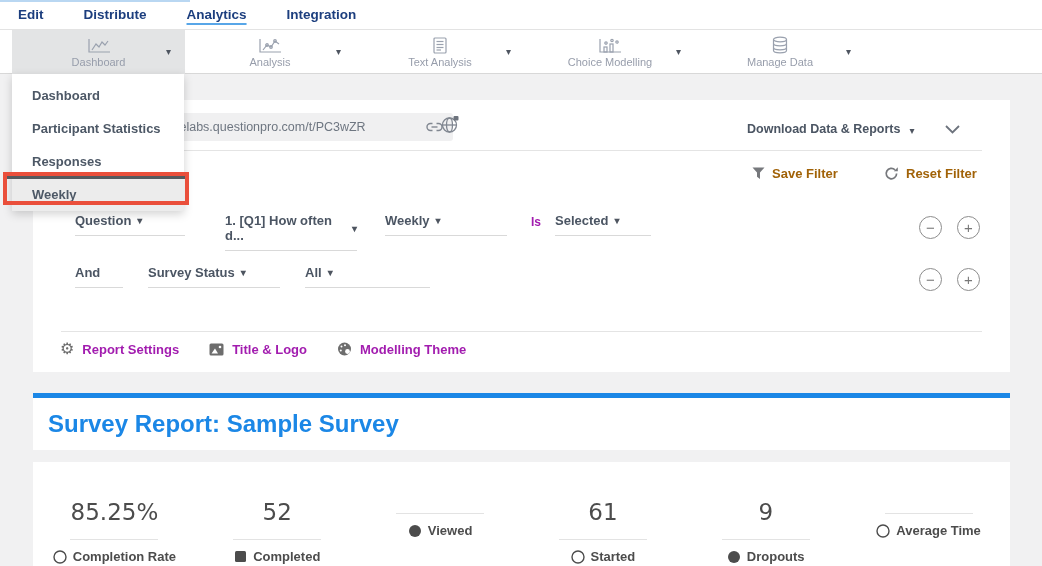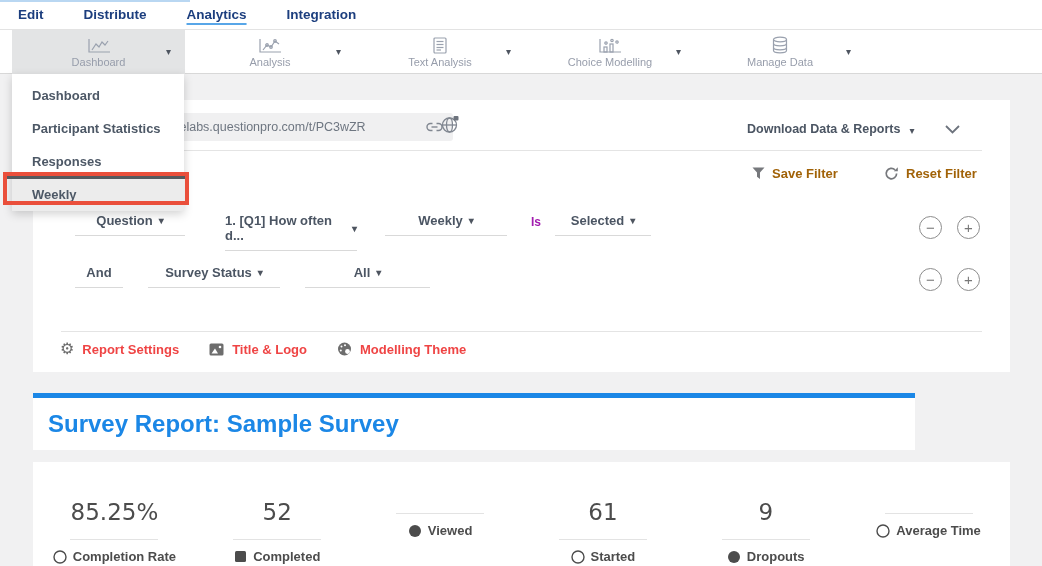--- a/index.html
+++ b/index.html
@@ -42,33 +42,33 @@
   .globe-wrap { position:absolute; left:408px; top:15px; }
   .download-wrap { position:absolute; left:714px; top:14px; height:22px; display:flex; align-items:flex-end; gap:9px; cursor:pointer; }
   .download-label { font-size:12.5px; font-weight:600; color:#4b5563; }
   .small-caret { font-size:10px; color:#4e5560; }
   .collapse-chevron { position:absolute; left:912px; top:20px; cursor:pointer; }
   .divider { position:absolute; left:28px; right:28px; height:1px; background:#e4e4e4; }
   .filter-action { position:absolute; top:66px; display:flex; align-items:center; gap:7px; cursor:pointer; }
   .filter-action .txt { font-size:13px; font-weight:bold; color:#a16207; }
 
   .select { position:absolute; border-bottom:1px solid #d9d9d9; padding-bottom:7px; font-size:13px; font-weight:600;
-            color:#4b5563; cursor:pointer; display:flex; justify-content:center; align-items:center; }
+            color:#4b5563; cursor:pointer; display:flex; justify-content:flex-start; align-items:center; }
   .select .caret { font-size:10px; color:#4e5560; margin-left:6px; }
   .plain-label { position:absolute; font-size:12px; font-weight:600; color:#a21caf; }
   .circle-btn { position:absolute; width:23px; height:23px; border-radius:50%; border:1.4px solid #8d8d8d; color:#777;
                 display:flex; align-items:center; justify-content:center; font-size:15px; cursor:pointer; background:#fff; }
 
   .tools-row { position:absolute; left:27px; top:241px; display:flex; align-items:center; gap:30px; }
   .tool-link { display:flex; align-items:center; gap:8px; cursor:pointer; }
-  .tool-link .txt { font-size:13px; font-weight:bold; color:#ef4444; }
+  .tool-link .txt { font-size:13px; font-weight:bold; color:#a21caf; }
   .gear-glyph { font-size:16px; color:#6d6d6d; line-height:1; }
 
   
-  .title-card { left:33px; top:393px; width:882px; height:57px; border-top:5px solid #1b87e6; }
+  .title-card { left:33px; top:393px; width:977px; height:57px; border-top:5px solid #1b87e6; }
   .report-title { position:absolute; left:15px; top:0; height:52px; line-height:52px; font-size:24px; font-weight:600; color:#1b87e6; }
 
   
   .stats-card { left:33px; top:462px; width:977px; height:140px; display:flex; padding-top:37px; }
   .stat { flex:1; text-align:center; }
   .stat-value { font-family:"DejaVu Sans", sans-serif; font-size:23px; color:#4c4c4c; }
   .stat-rule { width:88px; height:1px; background:#e3e3e3; margin:14px auto 9px; }
   .stat-label { display:inline-flex; align-items:center; gap:6px; font-size:13px; font-weight:600; color:#4c4c4c; }
   .stat-label svg { display:block; }
 </style>

